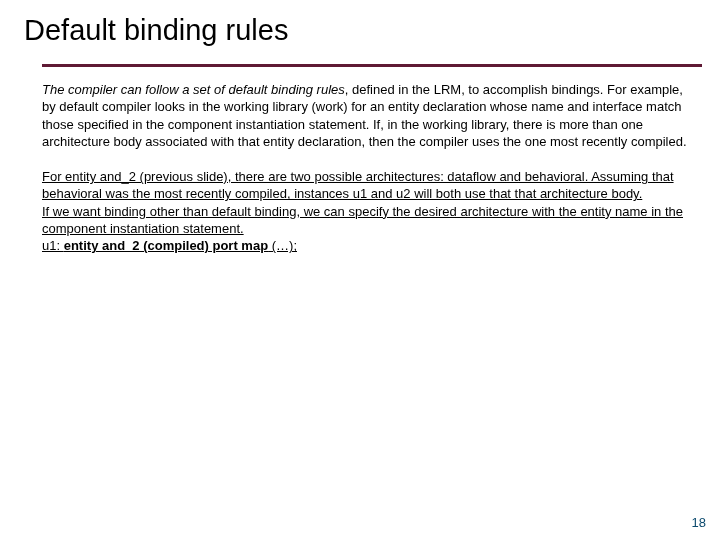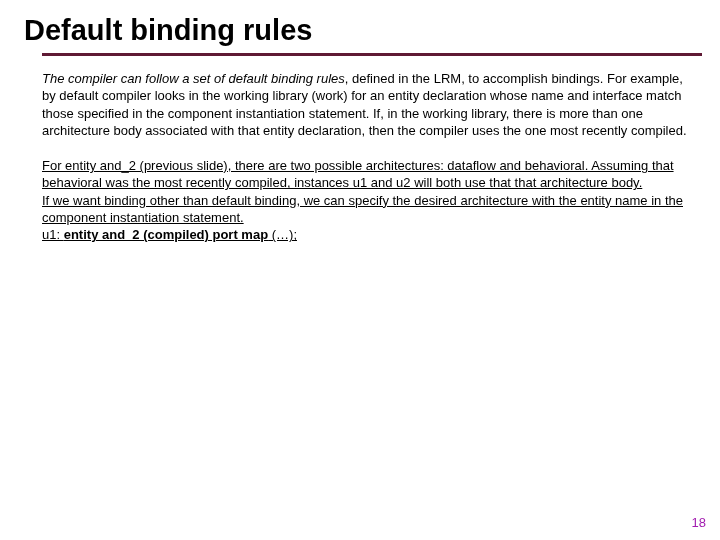--- a/index.html
+++ b/index.html
@@ -10,23 +10,23 @@
     font-family: Arial, Helvetica, sans-serif;
     color: #000000;
     position: relative;
     overflow: hidden;
   }
   .slide {
     padding: 14px 20px 10px 24px;
   }
   .title {
     font-size: 29px;
-    font-weight: 700;
+    font-weight: 400;
     color: #000000;
-    margin-bottom: 6px;
+    margin-bottom: 17px;
   }
   .rule {
     height: 3px;
     background: #5f1934;
     margin: 0 0 14px 18px;
     width: 660px;
   }
   .body-text {
     font-size: 13px;
     line-height: 1.33;
@@ -37,21 +37,21 @@
   .para {
     margin-bottom: 18px;
   }
   .italic { font-style: italic; }
   .bold { font-weight: 700; }
   .page-num {
     position: absolute;
     bottom: 10px;
     right: 14px;
     font-size: 13px;
-    color: #a21caf;
+    color: #0c4a6e;
   }
   .line { display: block; text-decoration: underline; }
 </style>
 </head>
 <body>
 
 <div class="slide">
   <h1 class="title">Default binding rules</h1>
   <div class="rule"></div>
 

